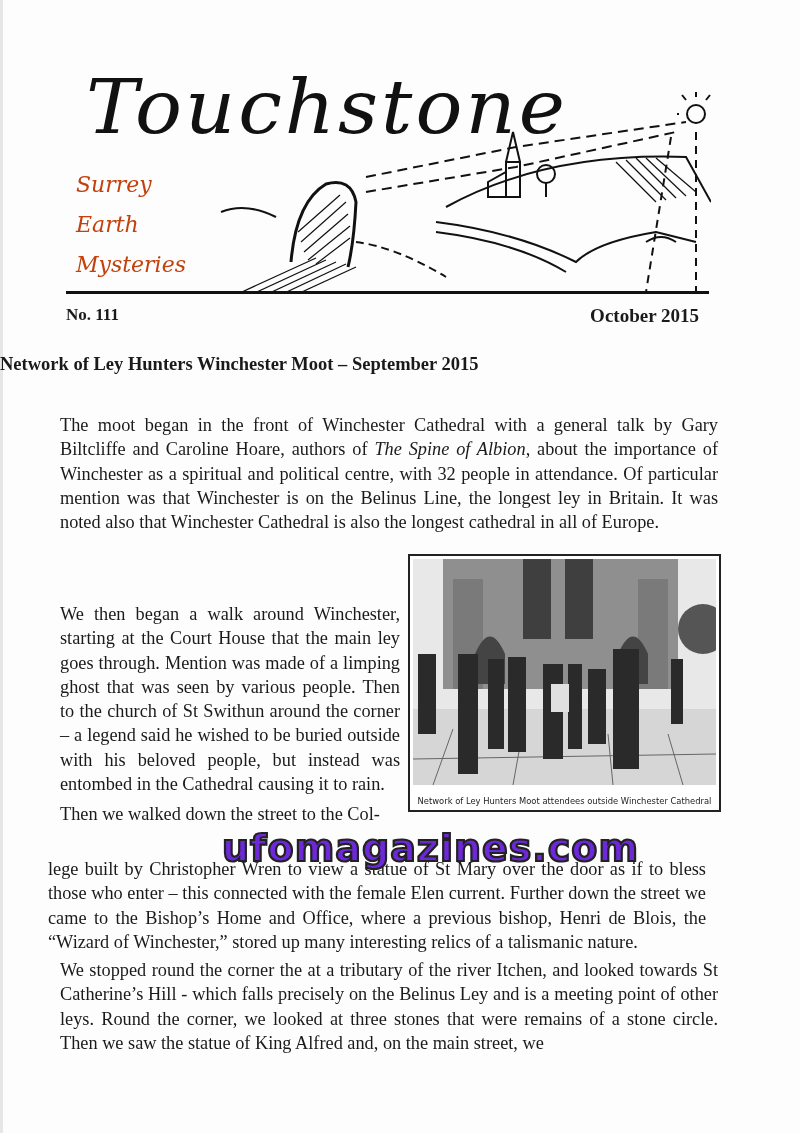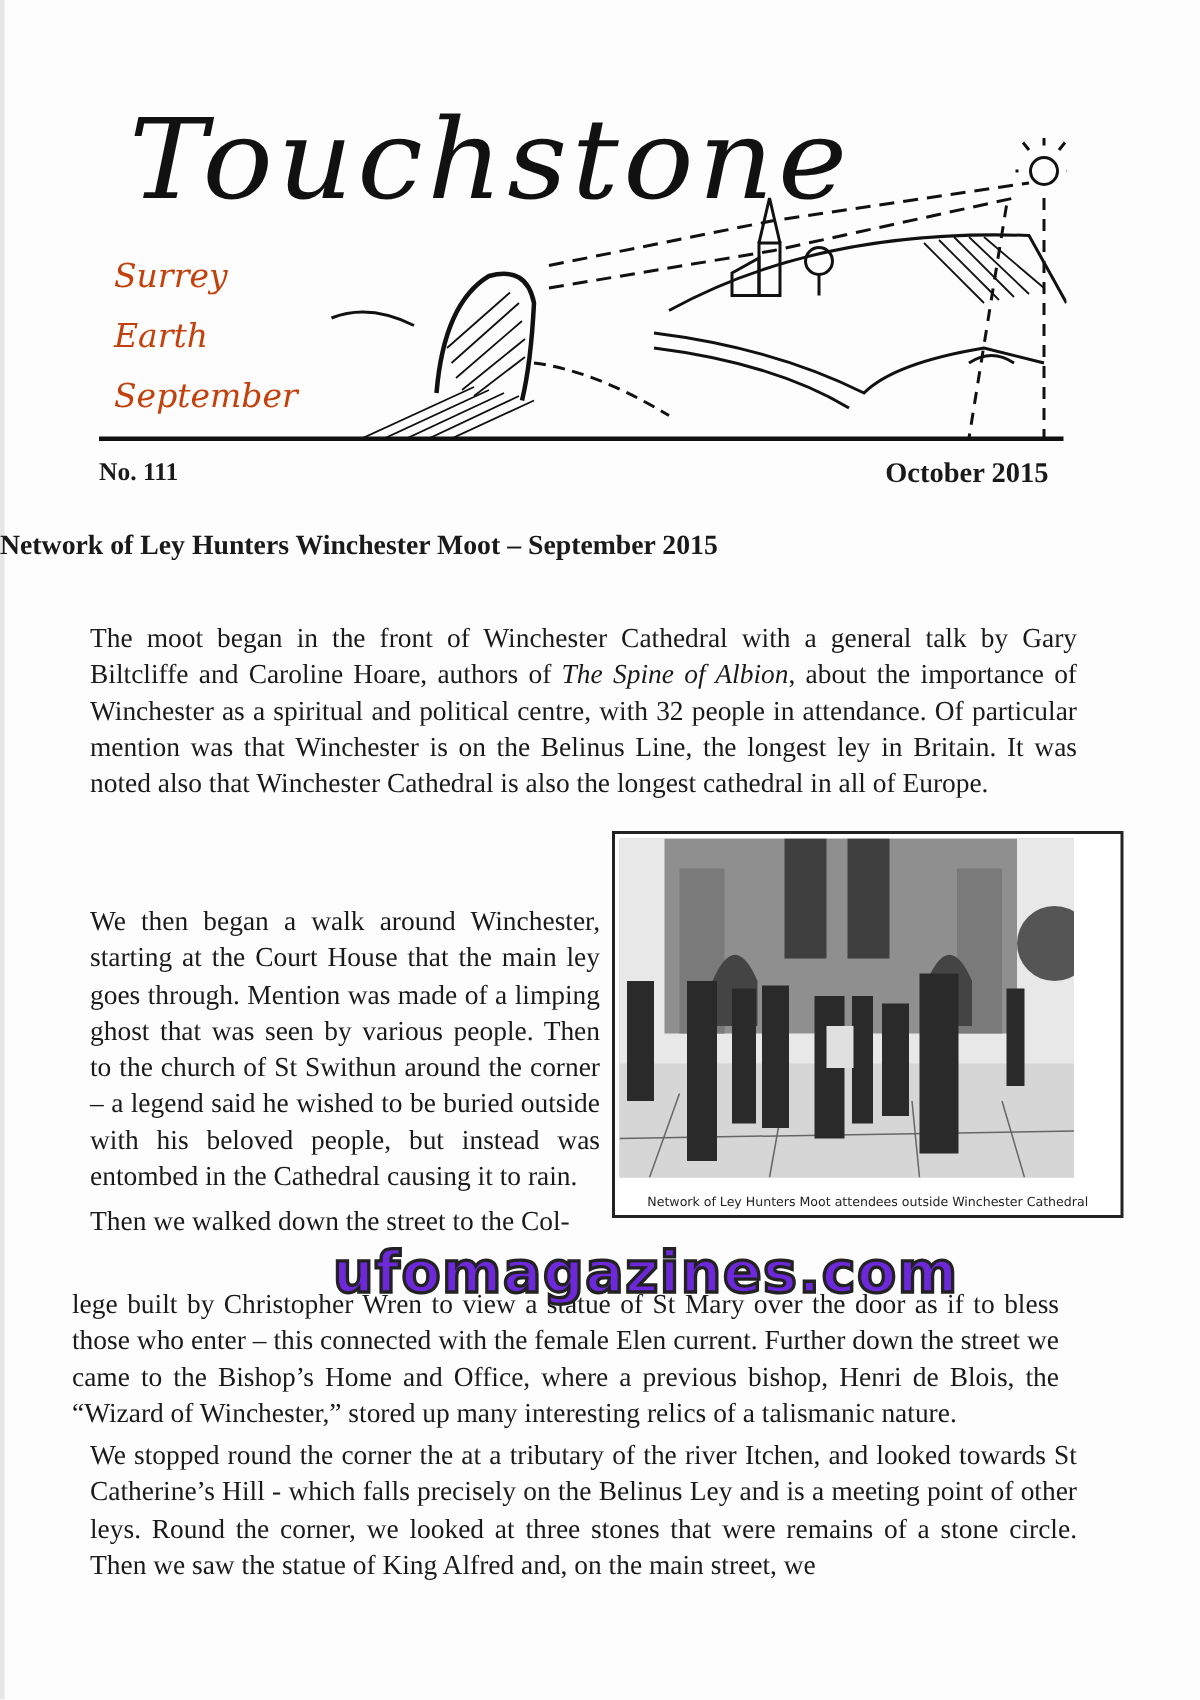--- a/index.html
+++ b/index.html
@@ -12,35 +12,35 @@
   .rule { position: absolute; left: 66px; top: 291px; width: 643px; height: 3px; background: #111; }
   .issue-no { position: absolute; left: 66px; top: 305px; font-weight: bold; font-size: 17px; }
   .issue-date { position: absolute; right: 101px; top: 305px; font-weight: bold; font-size: 19px; }
   .article-title { position: absolute; left: 0; width: 800px; top: 352px; text-align: left; font-weight: bold; font-size: 18.5px; line-height: 24px; }
   .body-text { font-size: 18.3px; line-height: 24.3px; text-align: justify; }
   .p1 { position: absolute; left: 60px; top: 413px; width: 658px; }
   .p2 { position: absolute; left: 60px; top: 568px; width: 340px; margin-top: 34px; }
   .p3a { position: absolute; left: 60px; top: 802px; width: 340px; }
   .p3b { position: absolute; left: 48px; top: 826px; width: 658px; margin-top: 31px; }
   .p4 { position: absolute; left: 60px; top: 958px; width: 658px; }
-  .figure { position: absolute; left: 408px; top: 554px; width: 341px; height: 258px; border: 2px solid #222; background: #fff; box-sizing: border-box; }
+  .figure { position: absolute; left: 408px; top: 554px; width: 313px; height: 258px; border: 2px solid #222; background: #fff; box-sizing: border-box; }
   .photo { position: absolute; left: 3px; top: 3px; width: 303px; height: 226px; overflow: hidden; background: #bdbdbd; }
   .caption { position: absolute; left: 0; right: 0; bottom: 4px; text-align: center; font-family: "DejaVu Sans", sans-serif; font-size: 8.4px; color: #222; }
   .watermark { position: absolute; left: 222px; top: 826px; font-family: "DejaVu Sans", sans-serif; font-weight: bold; font-size: 38px; color: #6d28d9; -webkit-text-stroke: 2.2px #222; letter-spacing: 1px; line-height: 44px; }
 </style>
 </head>
 <body>
 
 <div class="left-edge"></div>
 
 <div class="masthead">
   <div class="title">Touchstone</div>
   <div class="subtitle-line" style="top:110px">Surrey</div>
   <div class="subtitle-line" style="top:150px">Earth</div>
-  <div class="subtitle-line" style="top:190px">September</div>
+  <div class="subtitle-line" style="top:190px">Mysteries</div>
 
   <svg class="illustration" viewBox="0 0 495 200">
     <g fill="none" stroke="#111" stroke-width="2">
 
       <path d="M150 85 L300 55 L470 30" stroke-dasharray="10 6"></path>
       <path d="M150 100 L300 75 L460 40" stroke-dasharray="10 6"></path>
 
       <path d="M75 170 Q80 110 110 92 Q135 85 140 110 Q138 150 132 175" stroke-width="3"></path>
       <g stroke-width="1.2">
         <path d="M85 150 L130 110"></path>

